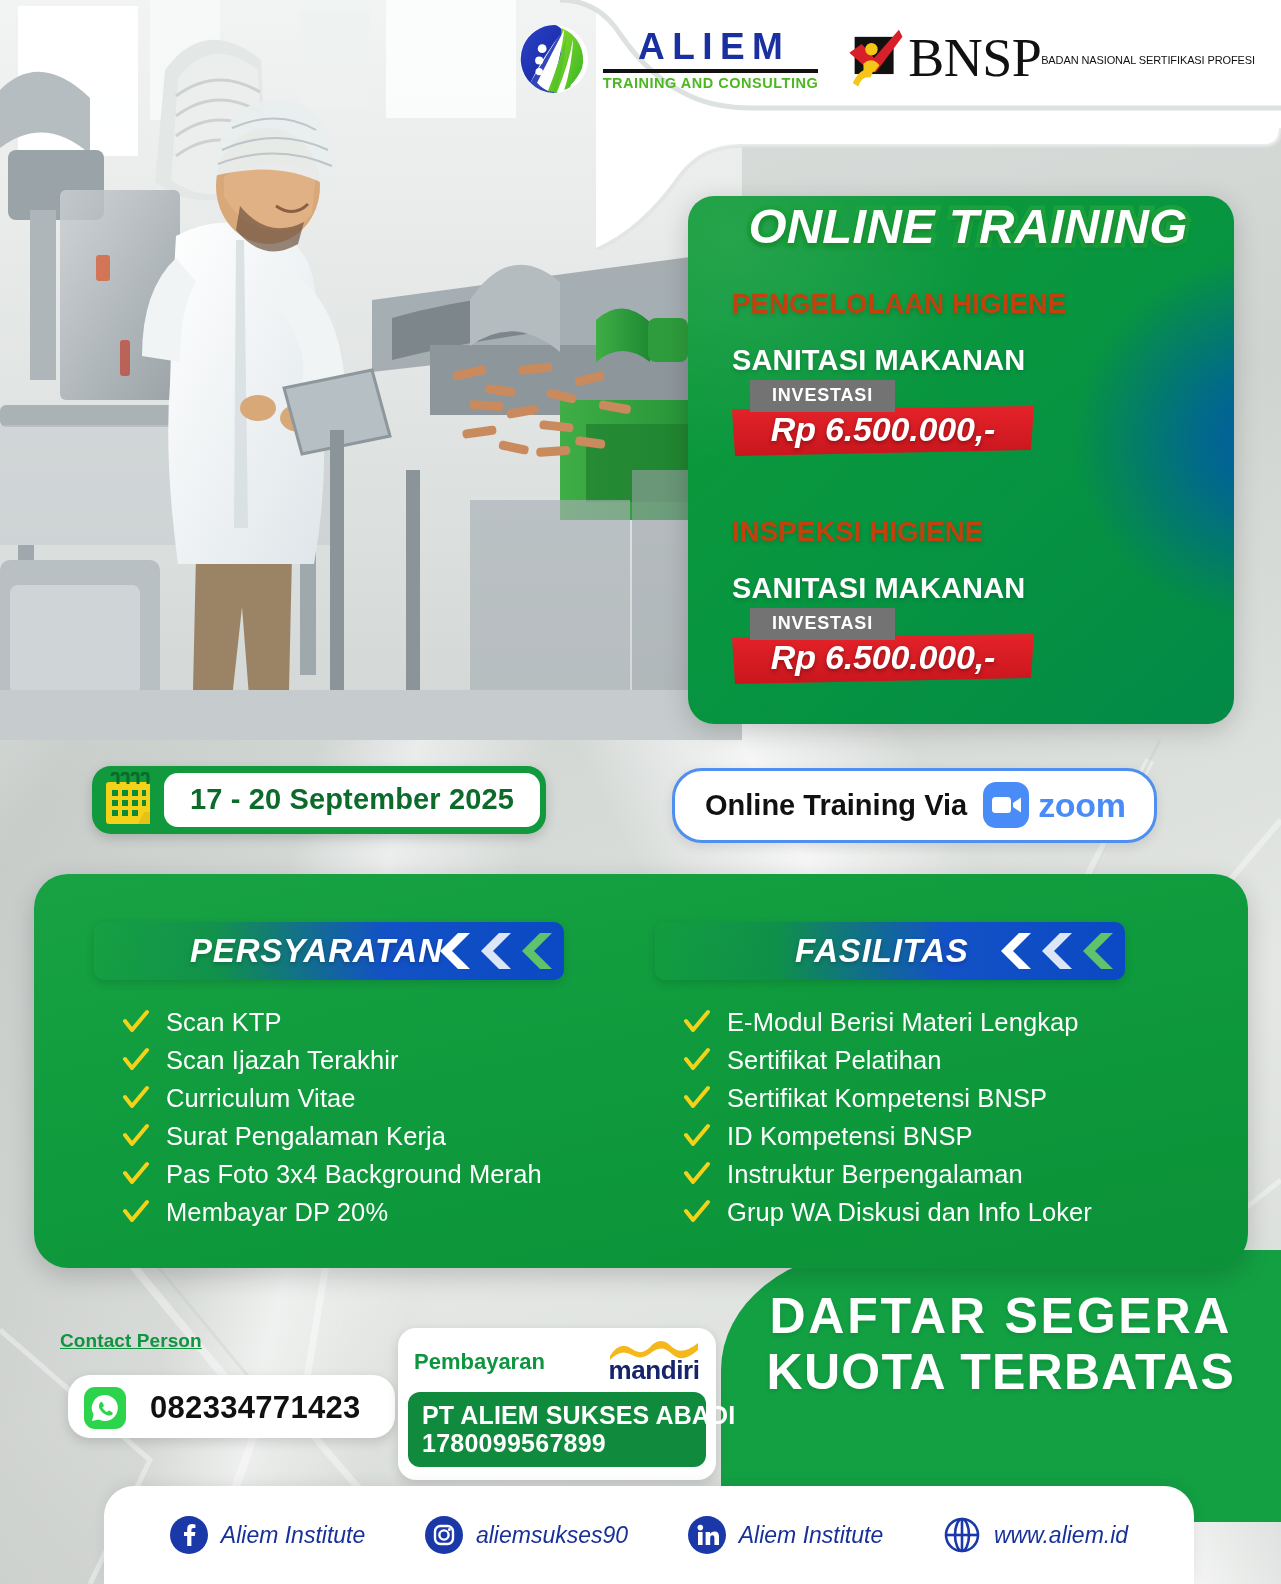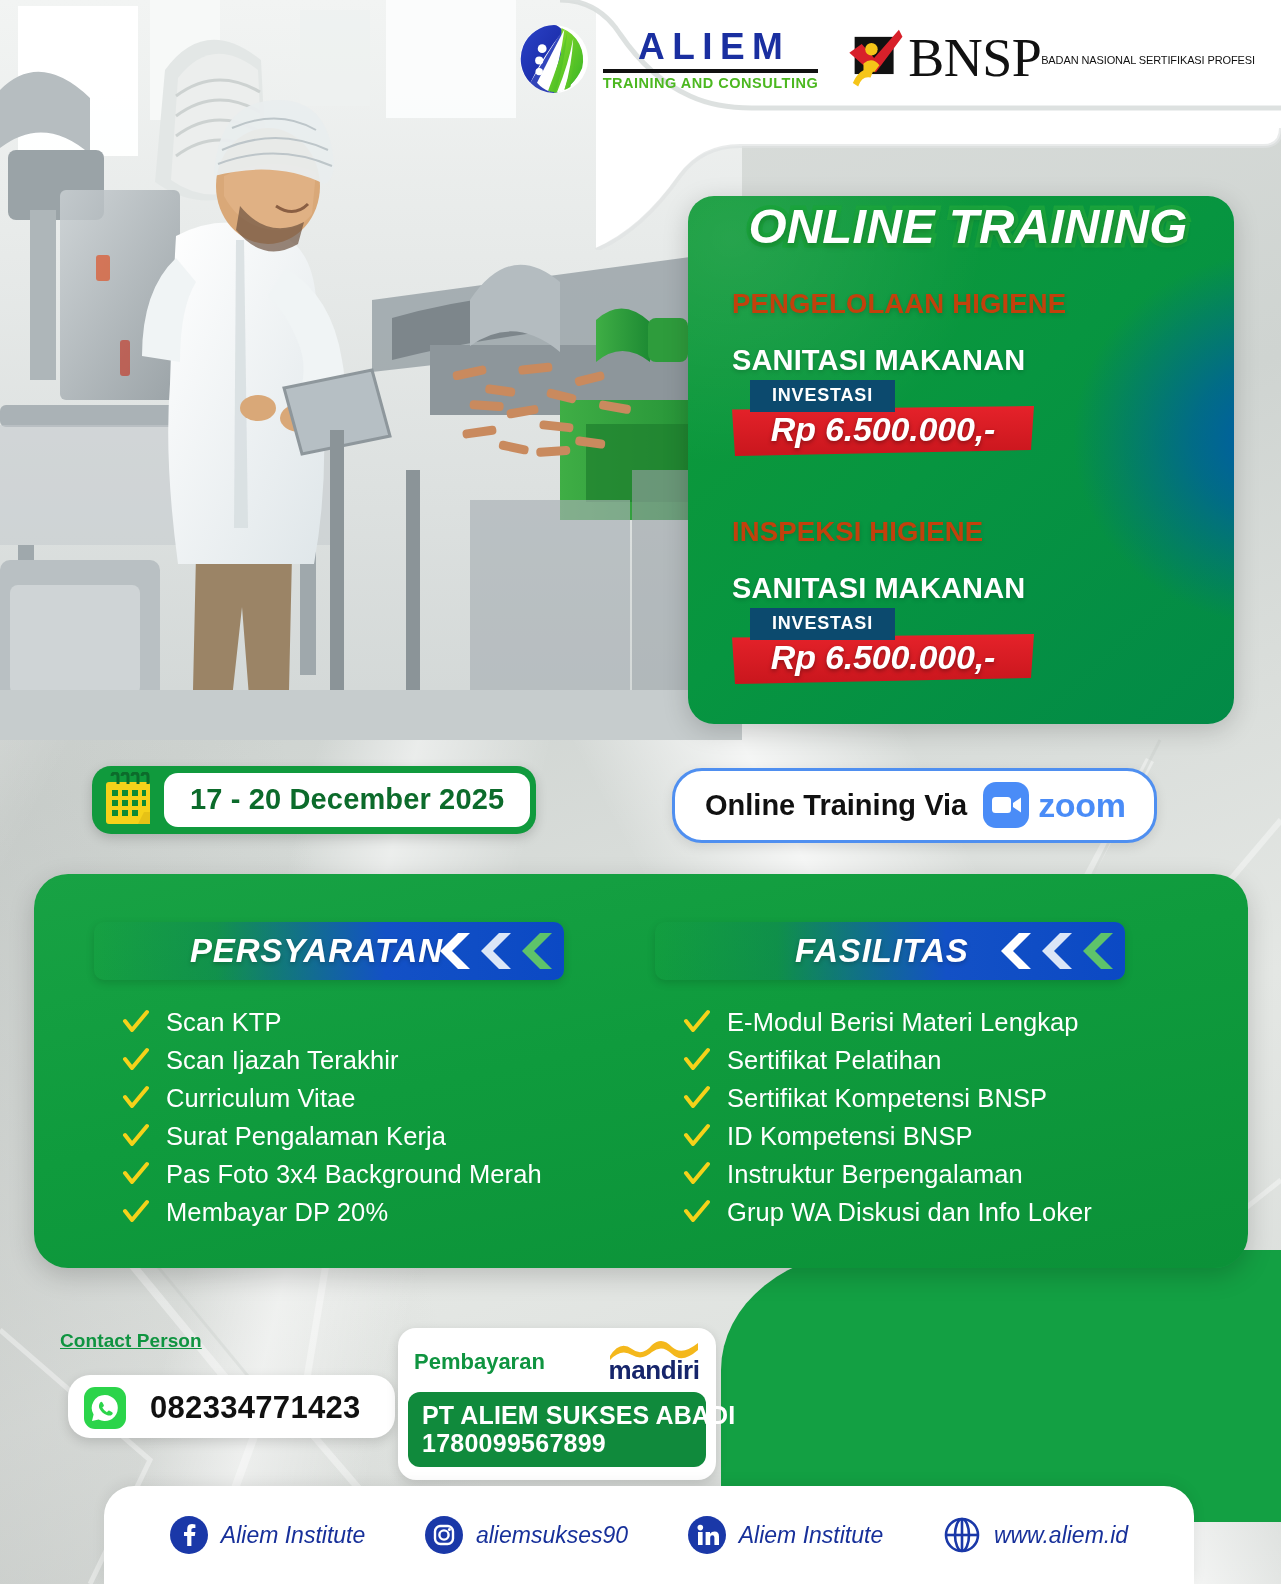--- a/index.html
+++ b/index.html
@@ -92,21 +92,21 @@
     font-size:27.5px; font-weight:bold; color:#c2410c; letter-spacing:.005em;
     text-shadow:0 2px 4px rgba(0,0,0,.16); white-space:nowrap;
   }
   .course-l2 {
     font-size:29px; font-weight:bold; color:#fff; letter-spacing:.005em;
     text-shadow:0 2px 4px rgba(0,0,0,.16); white-space:nowrap; margin-top:24px;
   }
   .price-wrap { position:relative; margin-top:3px; width:310px; height:76px; }
   .invest-tag {
     position:absolute; left:18px; top:0; z-index:3;
-    background:#0c4a6e; color:#fff;
+    background:#737373; color:#fff;
     font-size:18px; font-weight:bold; letter-spacing:.045em;
     padding:5px 22px 6px;
   }
   .price-banner {
     position:absolute; left:0; top:26px; width:302px; height:50px; z-index:2;
     background:linear-gradient(180deg,#e5222a 0%, #c9161d 100%);
     clip-path:polygon(0 7%, 100% 0, 99% 88%, 1% 100%);
     box-shadow:3px 5px 9px rgba(0,0,0,.22);
   }
   .price-text {
@@ -483,21 +483,21 @@
           <rect x="40" y="18" width="4" height="6"></rect>
         <rect x="10" y="28" width="6" height="6"></rect>
           <rect x="20" y="28" width="6" height="6"></rect>
         <rect x="30" y="28" width="6" height="6"></rect>
           <rect x="40" y="28" width="4" height="6"></rect>
         <rect x="10" y="38" width="6" height="6"></rect>
           <rect x="20" y="38" width="6" height="6"></rect>
         <rect x="30" y="38" width="6" height="6"></rect>
       </g>
     </svg>
-    <div class="date-box">17 - 20 December 2025</div>
+    <div class="date-box">17 - 20 September 2025</div>
   </div>
 
   <div class="zoom-pill">
     <div class="zoom-label">Online Training Via</div>
     <div class="zoom-logo">
       <svg class="zoom-mark" viewBox="0 0 46 46">
         <rect width="46" height="46" rx="13" fill="#4a8cf7"></rect>
         <rect x="9" y="15" width="19" height="16" rx="3.5" fill="#ffffff"></rect>
         <path d="M30,21 L38,15.5 L38,30.5 L30,25 Z" fill="#ffffff"></path>
       </svg>
@@ -644,20 +644,24 @@
         </svg>
         <div class="mandiri-word">mandiri</div>
       </div>
     </div>
     <div class="pay-green">
       <div class="pay-name">PT ALIEM SUKSES ABADI</div>
       <div class="pay-acct">1780099567899</div>
     </div>
   </div>
 
+  <div class="cta-block">
+    <div class="cta-line">DAFTAR  SEGERA</div>
+    <div class="cta-line cta-l2">KUOTA TERBATAS</div>
+  </div>
 
   <div class="footer">
 
     <div class="soc">
       <svg class="soc-icon" viewBox="0 0 38 38">
         <circle cx="19" cy="19" r="19" fill="#1a38a8"></circle>
         <path d="M21.4,30 L21.4,20 L24.8,20 L25.4,16 L21.4,16 L21.4,13.6 q0,-1.6 2,-1.6 l2,0 L25.4,8.4 q-1.6,-.4 -3.4,-.4 q-4.8,0 -4.8,5 L17.2,16 L14,16 L14,20 L17.2,20 L17.2,30 Z" fill="#ffffff"></path>
       </svg>
       <div class="soc-text">Aliem Institute</div>
     </div>

